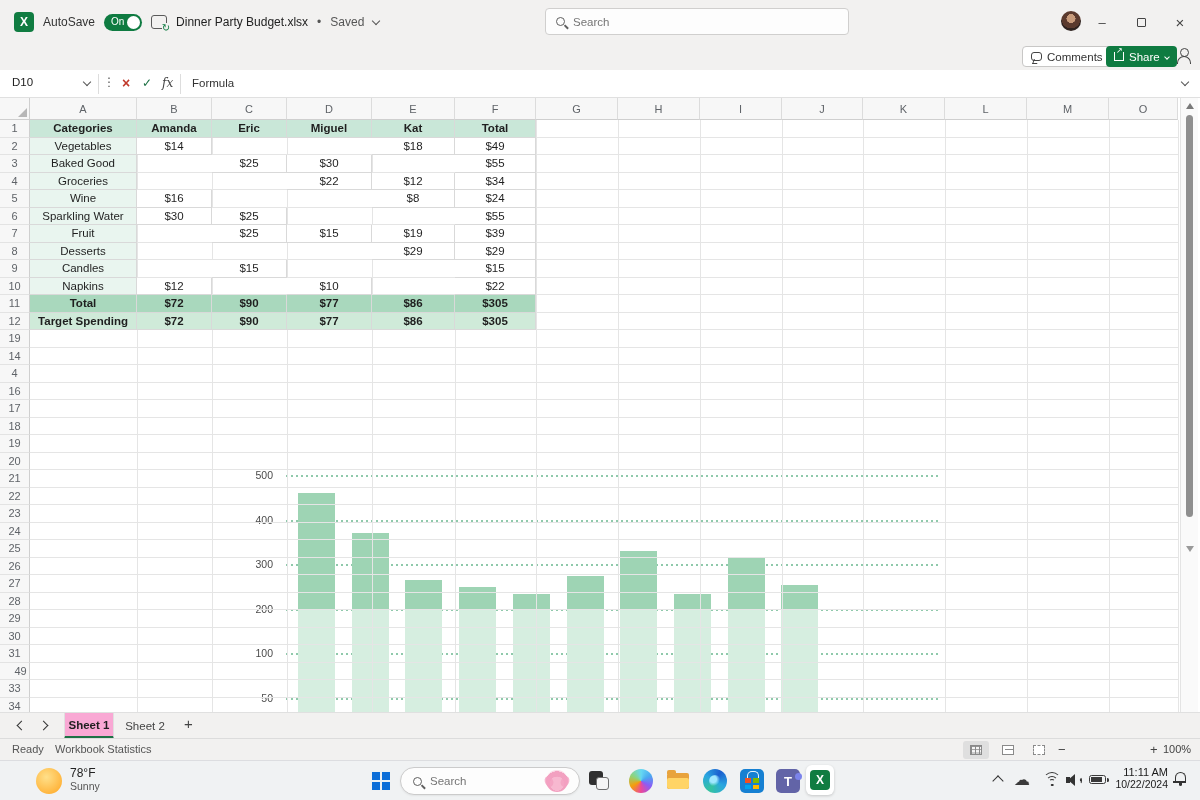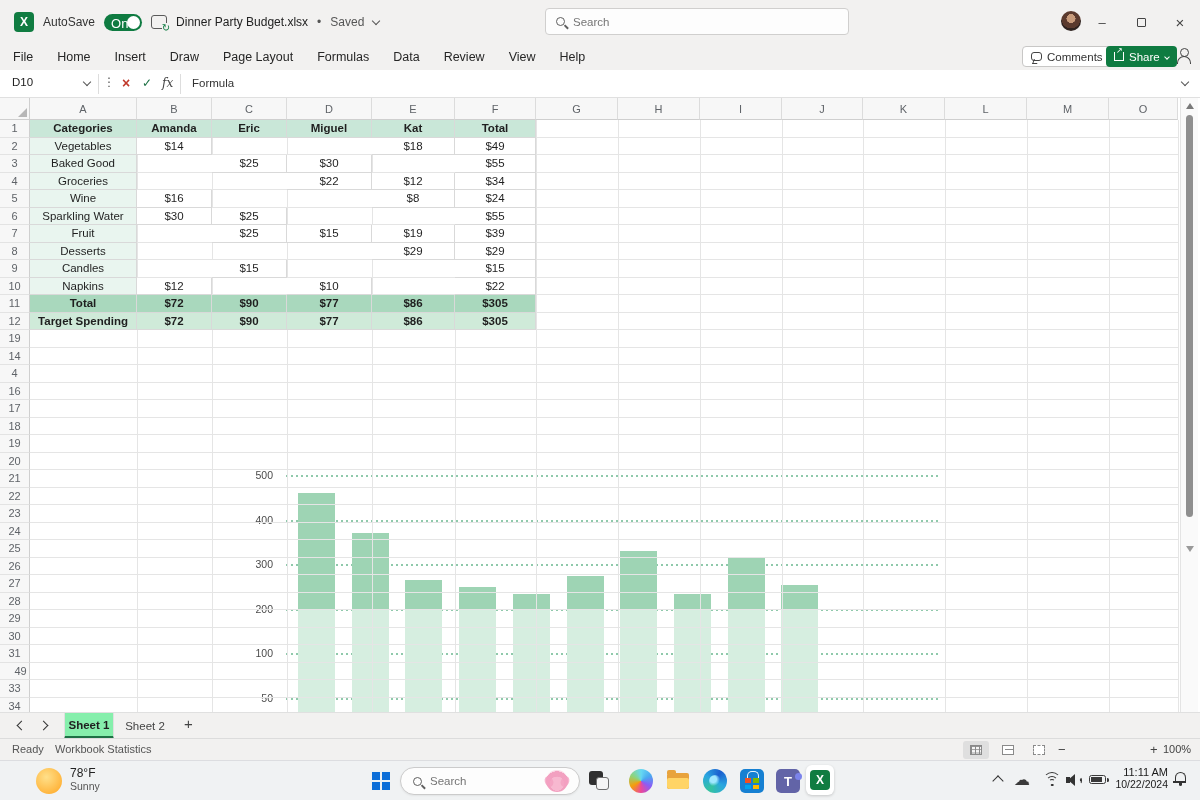--- a/index.html
+++ b/index.html
@@ -6,21 +6,21 @@
   html,body { width:1200px; height:800px; overflow:hidden; }
   body { font-family:"Liberation Sans", sans-serif; background:#fff; position:relative; }
   .abs { position:absolute; }
 
   
   #titlebar { left:0; top:0; width:1200px; height:44px; background:#f2f1f0; }
   .tb-left { left:14px; top:0; height:44px; display:flex; align-items:center; gap:9px; position:absolute; }
   .xl-logo { width:20px; height:20px; background:#107c41; border-radius:4px; color:#fff; font-weight:bold; font-size:12px; display:flex; align-items:center; justify-content:center; }
   .autosave { font-size:12px; color:#333; }
   .toggle { width:38px; height:17px; background:#0f7b41; border-radius:9px; position:relative; }
-  .toggle .on { position:absolute; left:7px; top:2px; font-size:13px; color:#fff; }
+  .toggle .on { position:absolute; left:7px; top:2px; font-size:10px; color:#fff; }
   .toggle .knob { position:absolute; right:2px; top:2px; width:13px; height:13px; border-radius:50%; background:#fff; }
   .sync-icon { width:16px; height:14px; border:1.5px solid #5a5a5a; border-radius:3px; position:relative; }
   .sync-icon:after { content:"↻"; position:absolute; right:-4px; bottom:-5px; font-size:10px; color:#0f7b41; background:#f2f1f0; line-height:1; }
   .doc-title { font-size:12px; color:#222; }
   .doc-status { font-size:12px; color:#555; }
   .chev { display:inline-block; width:6px; height:6px; border-right:1.4px solid #555; border-bottom:1.4px solid #555; transform:rotate(45deg); }
   .searchbox { left:545px; top:8px; width:304px; height:27px; background:#fdfdfd; border:1px solid #d0cfce; border-radius:4px; display:flex; align-items:center; padding-left:10px; gap:8px; }
   .mag { width:9px; height:9px; border:1.5px solid #5f5f5f; border-radius:50%; position:relative; flex:0 0 auto; }
   .mag:after { content:""; position:absolute; width:5px; height:1.5px; background:#5f5f5f; transform:rotate(45deg); left:7px; top:8px; }
   .searchbox input { border:none; outline:none; background:transparent; font-size:11.5px; color:#333; width:240px; font-family:"Liberation Sans",sans-serif; }
@@ -75,21 +75,21 @@
   
   #vscroll { left:1180px; top:98px; width:18px; height:614px; background:#fafafa; border-left:1px solid #e4e4e4; }
   .scroll-arrow-up { left:5px; width:0; height:0; border-left:4.5px solid transparent; border-right:4.5px solid transparent; border-bottom:6px solid #7a7a7a; }
   .scroll-arrow-down { left:5px; width:0; height:0; border-left:4.5px solid transparent; border-right:4.5px solid transparent; border-top:6px solid #9a9a9a; }
   .scroll-thumb { left:5px; top:17px; width:7px; height:402px; background:#8f8f8f; border-radius:4px; }
 
   
   #sheetbar { left:0; top:712px; width:1200px; height:26px; background:#f2f1f0; border-top:1px solid #e0e0e0; }
   .navchev { top:9px; width:7px; height:7px; border-right:1.6px solid #333; border-bottom:1.6px solid #333; }
   .sheettab { top:0; height:26px; display:flex; align-items:center; justify-content:center; font-size:11.5px; }
-  .sheettab.active { background:#86efac; font-weight:bold; color:#1f1f1f; border-bottom:3px solid #1e7145; border-left:1px solid #e0e0e0; border-right:1px solid #e0e0e0; }
+  .sheettab.active { background:#f9a8d4; font-weight:bold; color:#1f1f1f; border-bottom:3px solid #1e7145; border-left:1px solid #e0e0e0; border-right:1px solid #e0e0e0; }
   .sheettab.inactive { color:#444; }
   .addsheet { left:184px; top:2px; font-size:15px; color:#444; }
 
   
   #statusbar { left:0; top:738px; width:1200px; height:22px; background:#f2f1f0; border-top:1px solid #dcdcdc; font-size:11px; color:#555; }
   .view-ico { top:2px; width:26px; height:18px; border-radius:3px; display:flex; align-items:center; justify-content:center; }
   .view-ico.sel { background:#dfdfdf; }
   .ico-grid { width:12px; height:10px; background:
       linear-gradient(#8a8a8a 1px, transparent 1px) 0 0/100% 3.3px,
       linear-gradient(90deg,#8a8a8a 1px, transparent 1px) 0 0/4px 100%, #f5f5f5;
@@ -176,32 +176,20 @@
   </div>
   <div class="avatar abs"></div>
   <div class="winbtn abs" style="left:1085px;">–</div>
   <div class="winbtn abs" style="left:1124px;">
       <span class="maxbox"></span>
     </div>
   <div class="winbtn abs" style="left:1163px; font-size:15px;">×</div>
 </div>
 
 <div id="menubar" class="abs">
-  <div id="menu-tabs">
-      <span class="menu-tab">File</span>
-      <span class="menu-tab">Home</span>
-      <span class="menu-tab">Insert</span>
-      <span class="menu-tab">Draw</span>
-      <span class="menu-tab">Page Layout</span>
-      <span class="menu-tab">Formulas</span>
-      <span class="menu-tab">Data</span>
-      <span class="menu-tab">Review</span>
-      <span class="menu-tab">View</span>
-      <span class="menu-tab">Help</span>
-    </div>
   <div class="comments-btn abs">
     <span class="bubble"></span>
     <span>Comments</span>
   </div>
   <div class="share-btn abs">
     <span class="share-ico"></span>
     <span>Share</span>
     <span class="chev"></span>
   </div>
   <div class="person-ico abs"></div>

